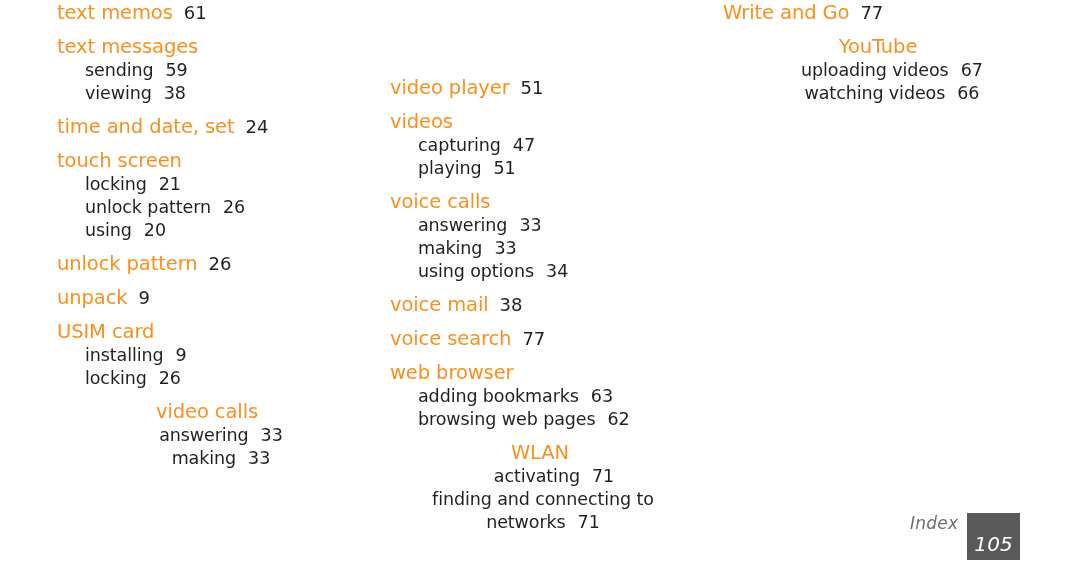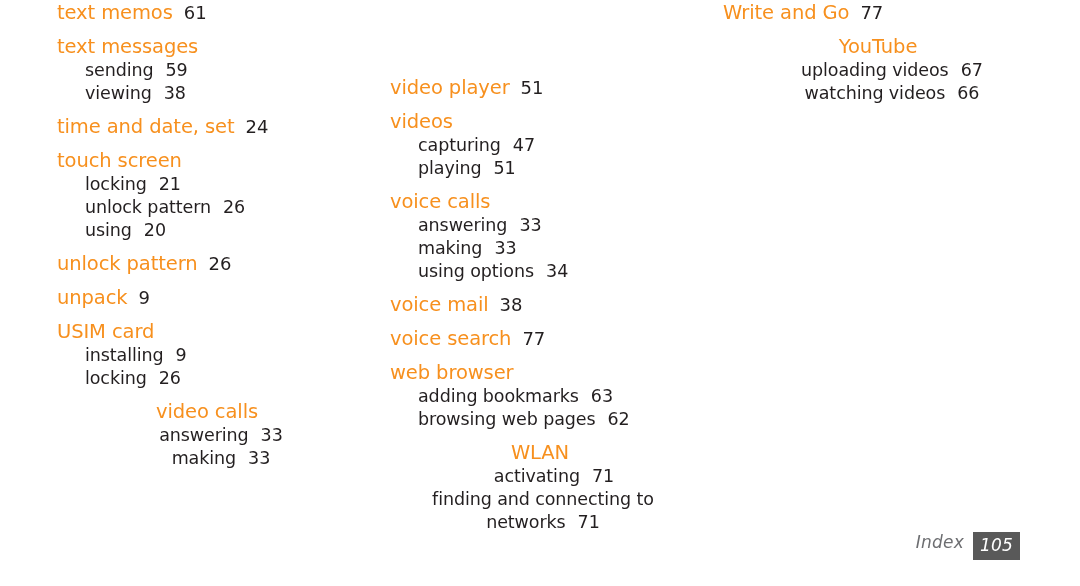--- a/index.html
+++ b/index.html
@@ -92,23 +92,23 @@
     font-style: italic;
     font-size: 17px;
     color: #6d6e71;
     margin-right: 9px;
     letter-spacing: 0.2px;
   }
   .footer-page {
     background: #595959;
     color: #ffffff;
     font-style: italic;
-    font-size: 17px;
+    font-size: 20px;
     line-height: 1;
-    padding: 5px 7px 6px 7px;
+    padding: 21px 7px 6px 7px;
     letter-spacing: 0.2px;
   }
 </style>
 </head>
 <body>
 
 <div class="page">
 
   <div class="columns">
     <div class="column col-1">

